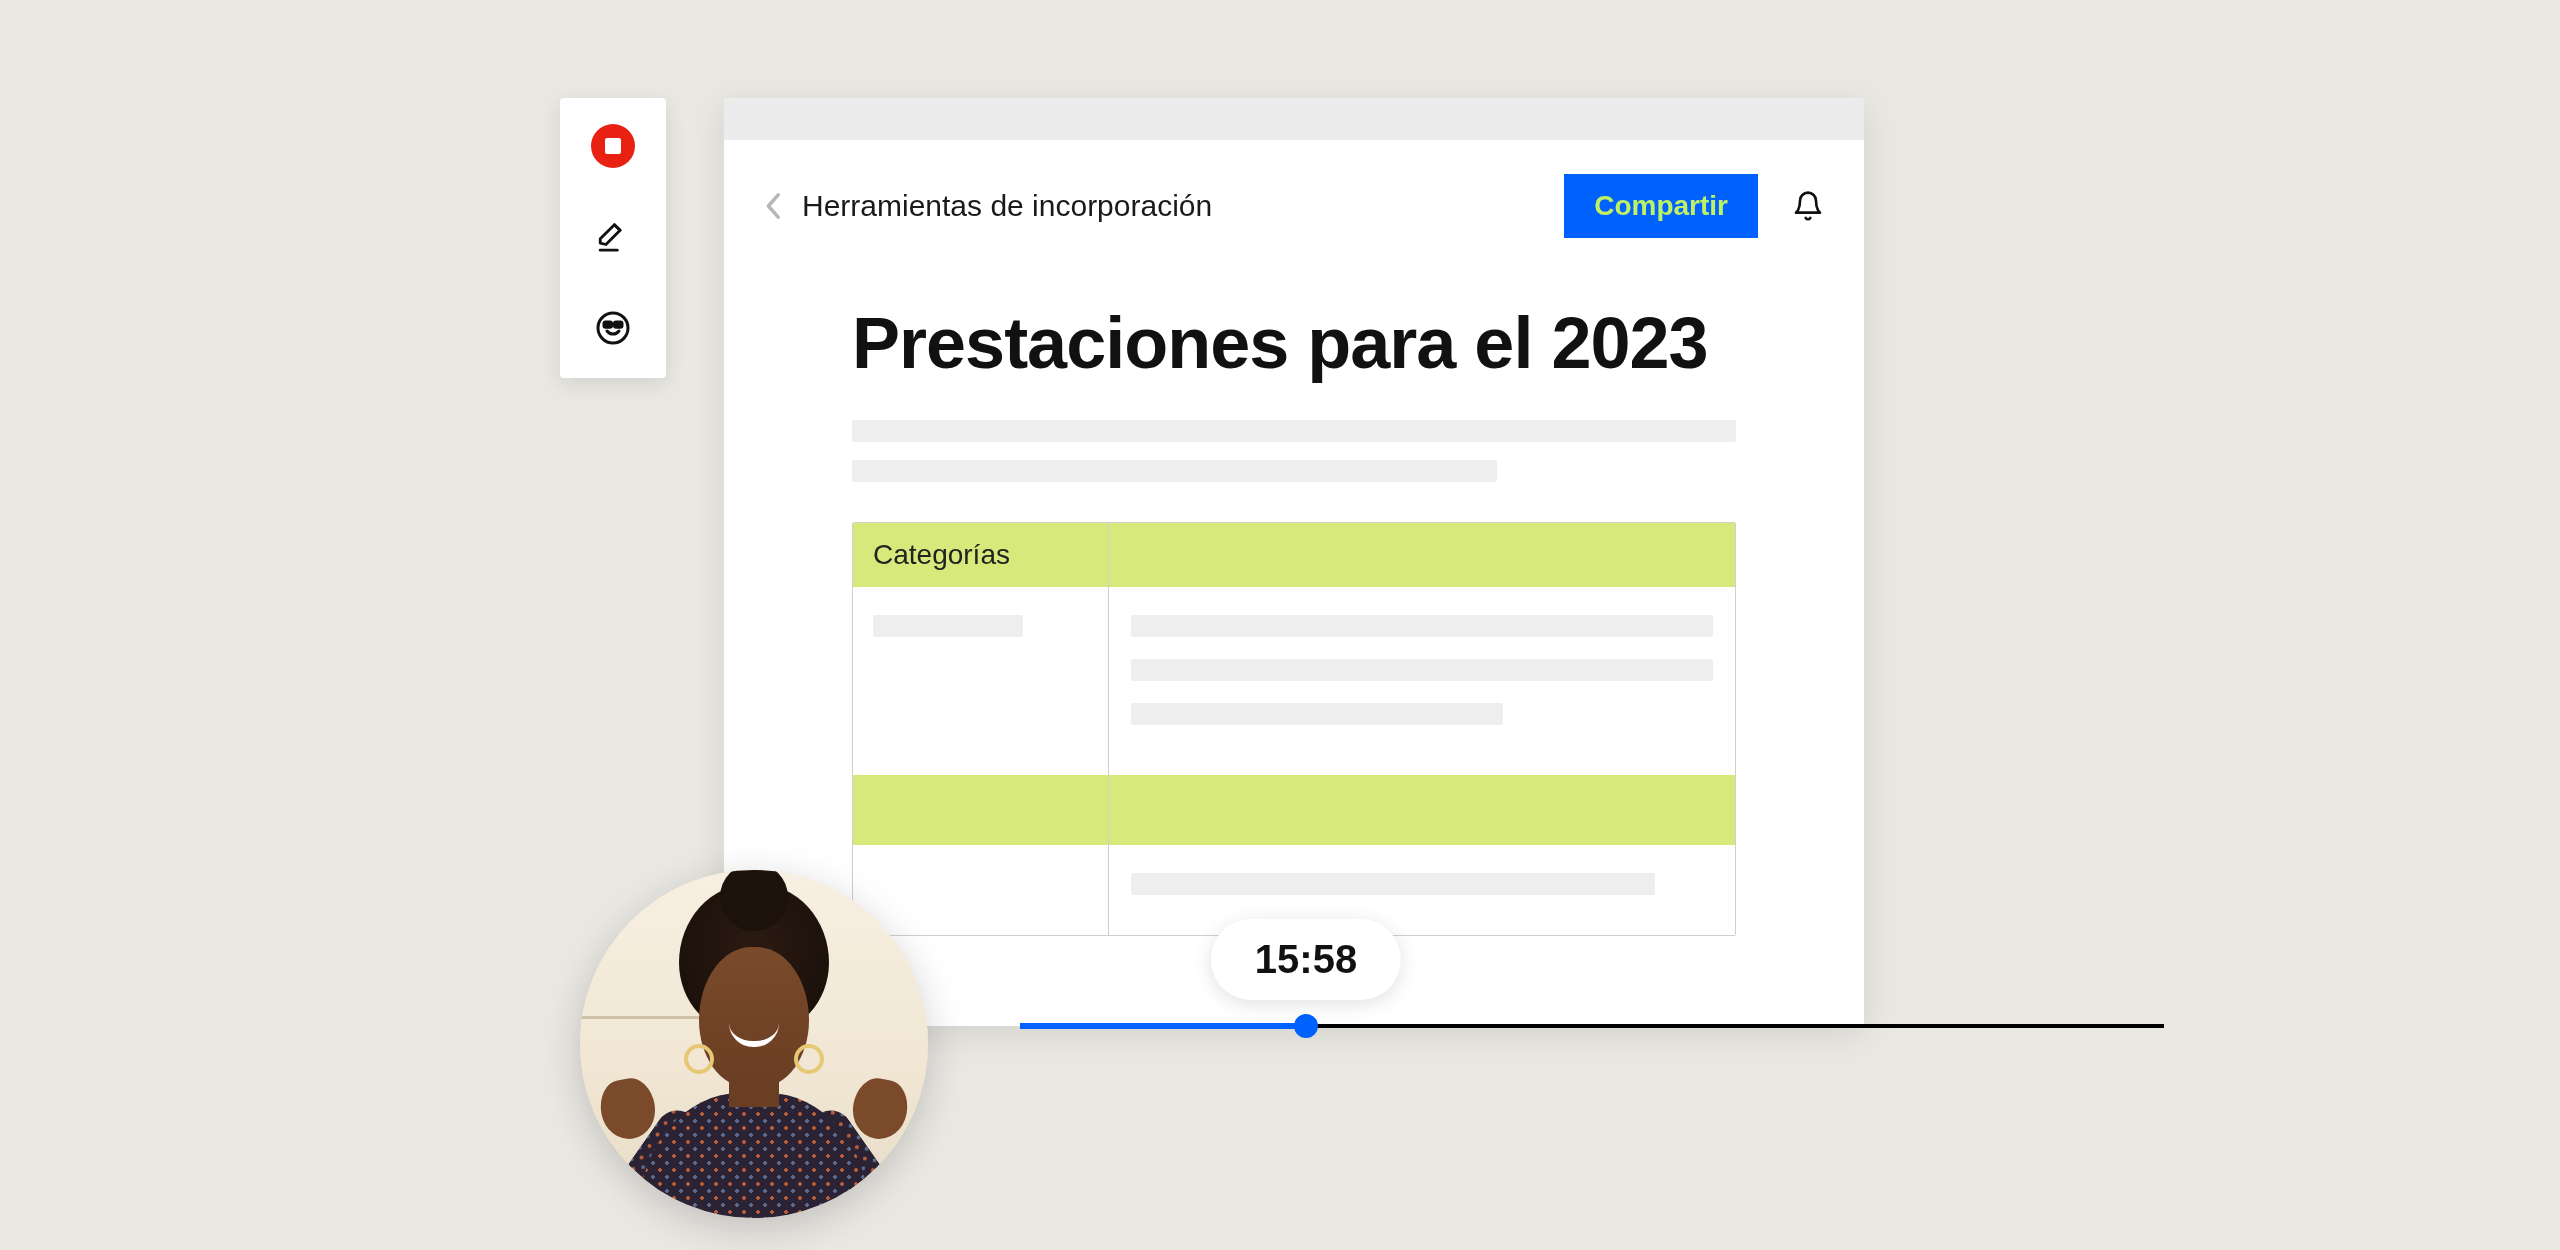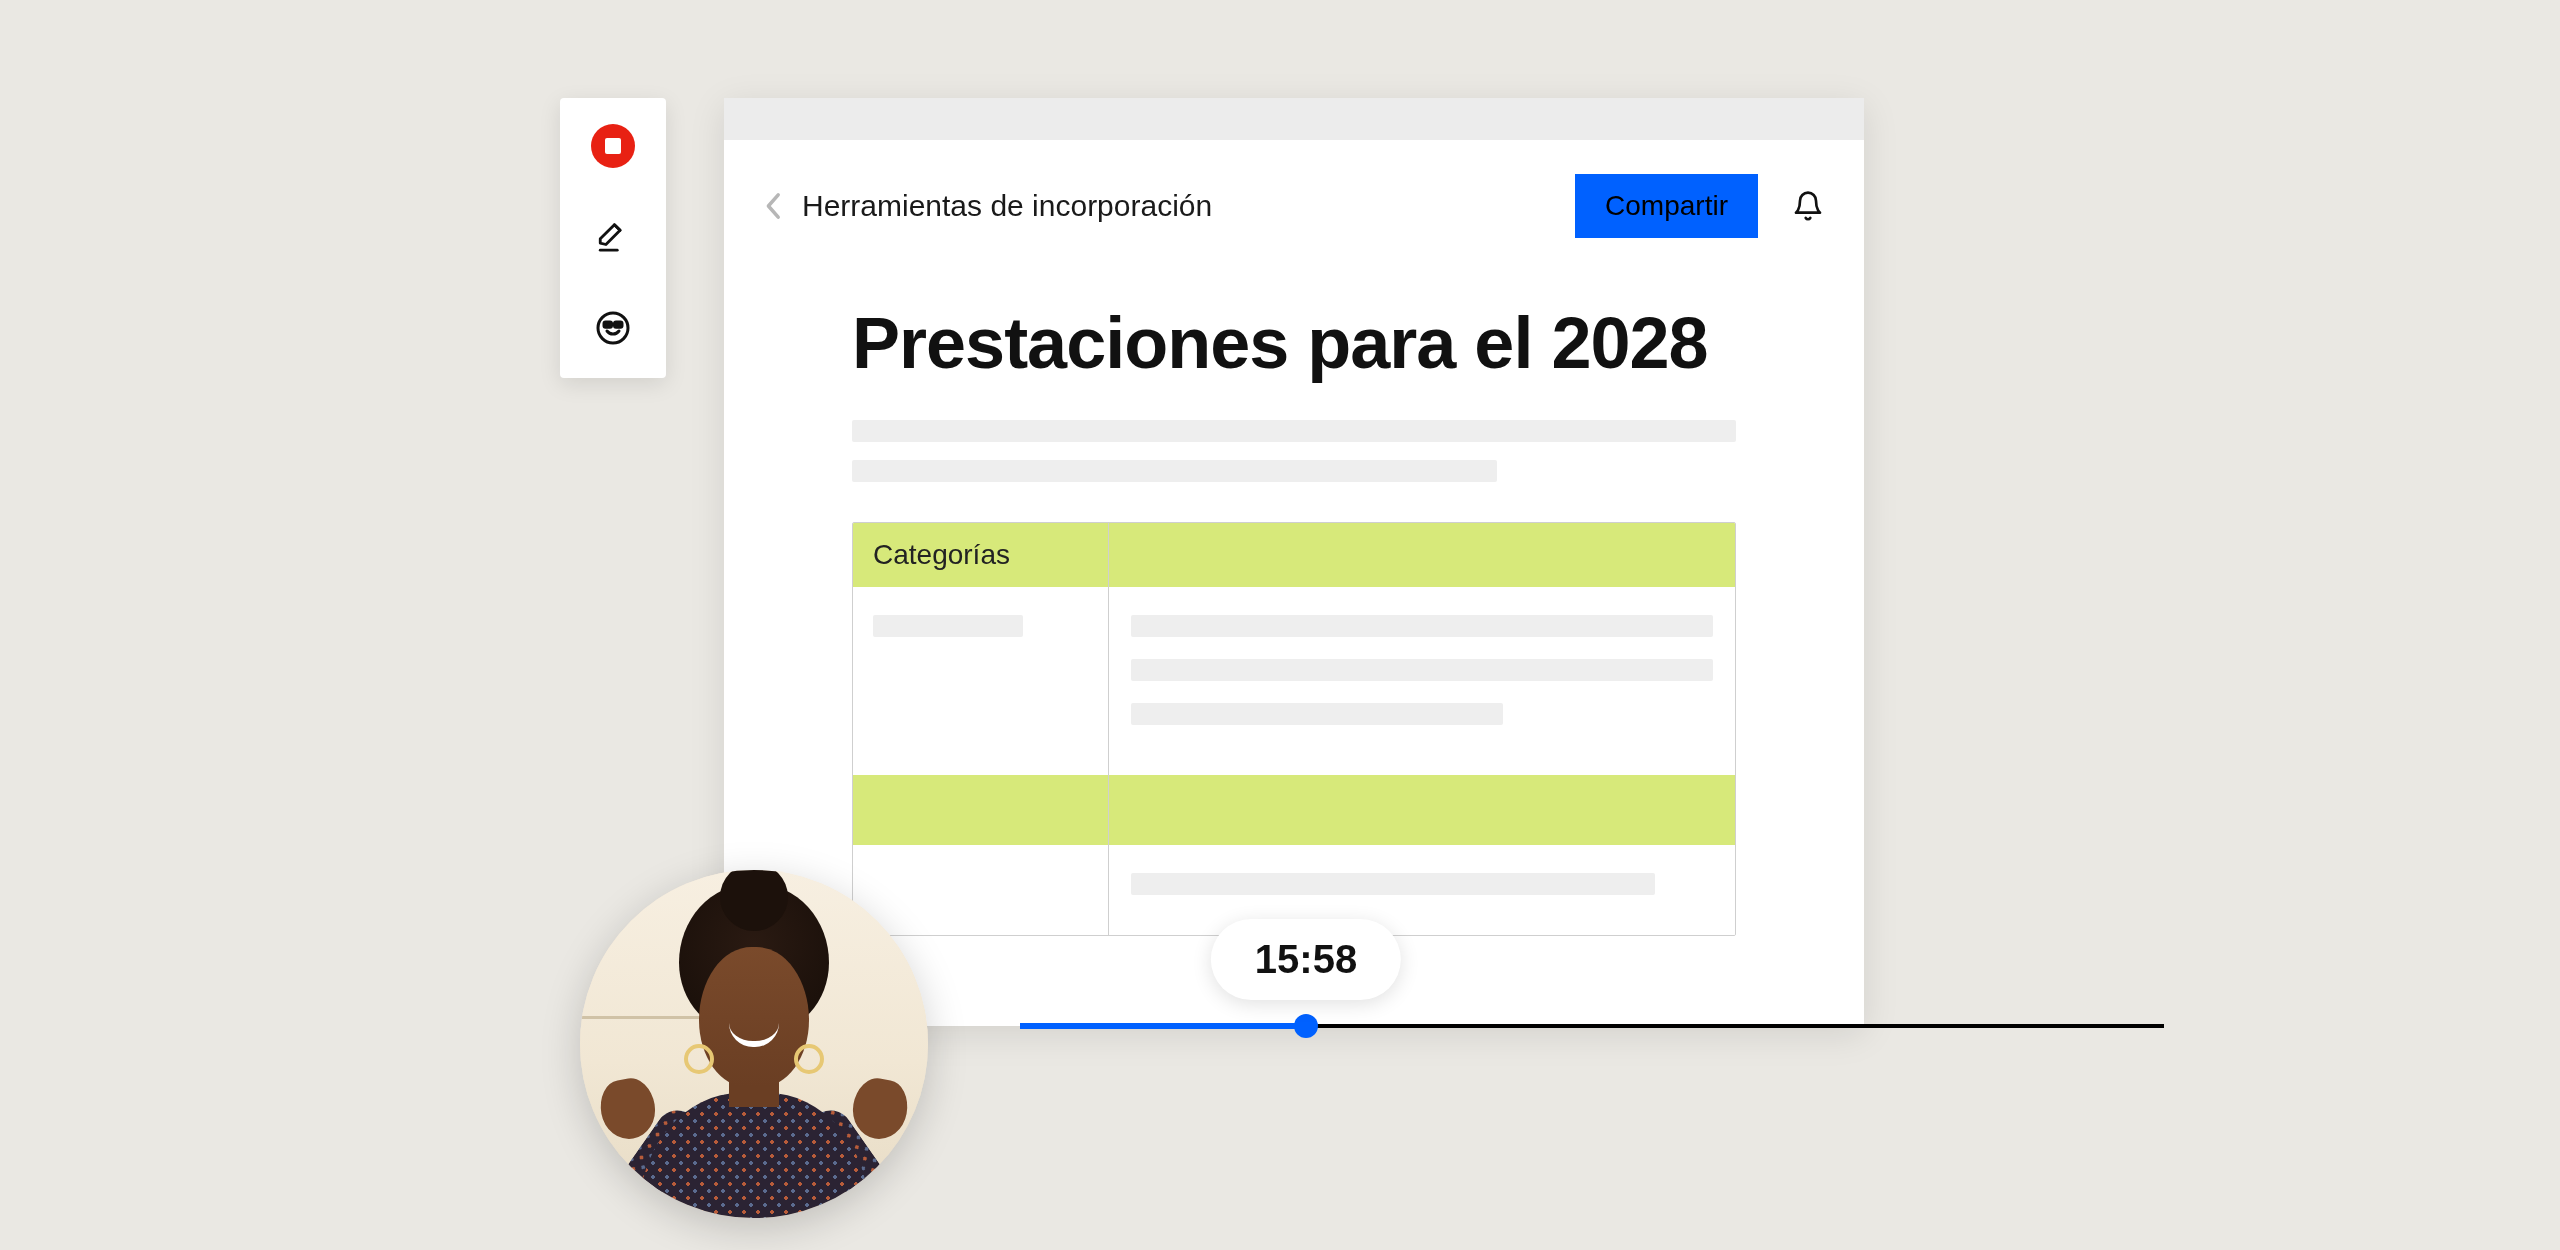--- a/index.html
+++ b/index.html
@@ -78,23 +78,23 @@
       display: flex;
       align-items: center;
     }
     .breadcrumb {
       font-size: 30px;
       color: #1a1a1a;
       flex: 1;
     }
     .share-btn {
       background: #0061ff;
-      color: #000000;
+      color: #bef264;
       font-size: 28px;
-      font-weight: 400;
+      font-weight: 700;
       border: none;
       padding: 16px 30px;
       cursor: pointer;
     }
     .bell {
       margin-left: 34px;
       color: #1a1a1a;
       display: flex;
       align-items: center;
     }
@@ -379,21 +379,21 @@
       <button class="share-btn">Compartir</button>
       <span class="bell">
         <svg width="32" height="32" viewBox="0 0 24 24" fill="none" stroke="#111" stroke-width="2" stroke-linecap="round" stroke-linejoin="round">
           <path d="M18 8a6 6 0 10-12 0c0 7-3 9-3 9h18s-3-2-3-9"></path>
           <path d="M13.7 21a2 2 0 01-3.4 0"></path>
         </svg>
       </span>
     </div>
 
     <div class="doc-content">
-      <h1 class="doc-heading">Prestaciones para el 2028</h1>
+      <h1 class="doc-heading">Prestaciones para el 2023</h1>
       <div class="placeholder ph-row ph1"></div>
       <div class="placeholder ph-row ph2"></div>
 
       <div class="categories-table">
         <div class="cat-header">
           <div class="cat-header-cell cat-header-left">Categorías</div>
           <div class="cat-header-cell cat-header-right"></div>
         </div>
         <div class="cat-body">
           <div class="cat-left">

